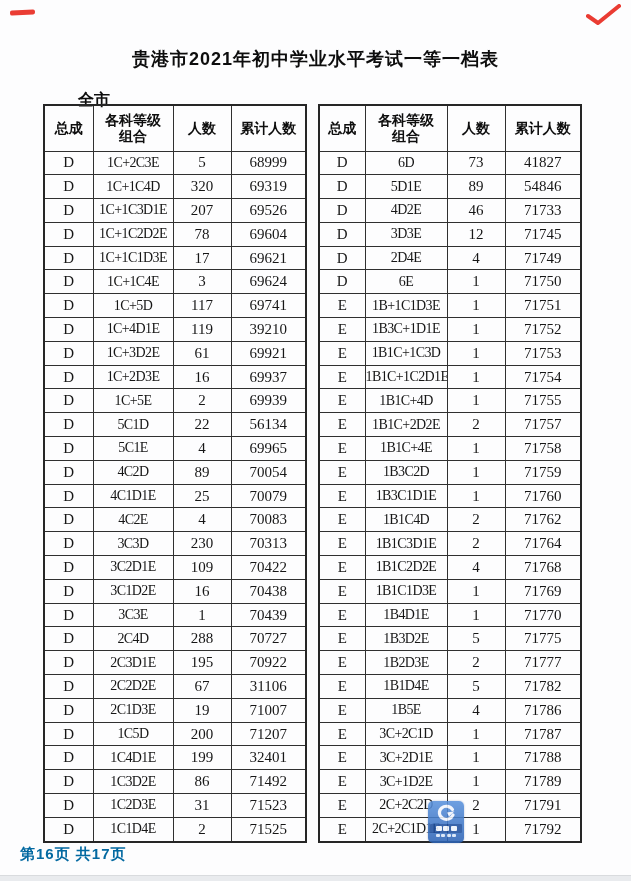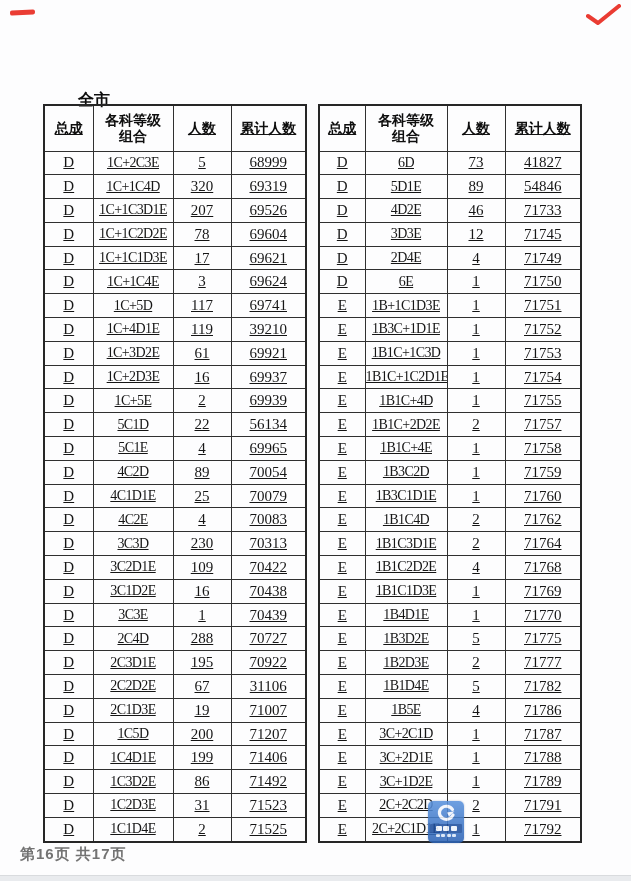--- a/index.html
+++ b/index.html
@@ -15,40 +15,39 @@
     color:#0d0d0d; font-family:"Liberation Sans","DejaVu Sans",sans-serif;
   }
   .region-label {
     position:absolute; left:78px; top:90px; font-size:16px; font-weight:bold;
     color:#0d0d0d; font-family:"Liberation Sans","DejaVu Sans",sans-serif;
   }
   table.grade-table {
     position:absolute; top:104px; height:739px; width:262px;
     border-collapse:collapse; table-layout:fixed;
     border:2px solid #262626;
-    text-decoration:underline;
   }
   table.grade-table.left  { left:43px; }
   table.grade-table.right { left:318px; }
   .grade-table th, .grade-table td {
     border:1.5px solid #303030; text-align:center; vertical-align:middle;
     padding:0; overflow:hidden; white-space:nowrap;
   }
   .grade-table thead tr { height:46px; }
   .grade-table th {
     font-size:14px; font-weight:bold; color:#0e0e0e; white-space:normal;
     line-height:1.15;
     font-family:"Liberation Sans","DejaVu Sans",sans-serif;
   }
   .combo-head-wrap { display:inline-block; max-width:62px; }
   .grade-table td { font-size:15px; color:#161616; }
   .grade-table td:nth-child(2) { font-size:14px; letter-spacing:-0.6px; }
   .footer-left {
     position:absolute; left:20px; top:845px; font-size:15px; font-weight:600;
-    color:#737373; letter-spacing:1px;
+    color:#0369a1; letter-spacing:1px;
     font-family:"Liberation Sans","DejaVu Sans",sans-serif;
   }
   .footer-right {
     position:absolute; right:5px; top:846px; font-size:17px; font-weight:bold;
     color:#3e3e3e; letter-spacing:1px;
     font-family:"Liberation Sans","DejaVu Sans",sans-serif;
     margin-top:29px;
   }
   .red-dash {
     position:absolute; left:10px; top:10px; width:25px; height:5px;
@@ -84,20 +83,21 @@
 </head>
 <body>
 
 <div class="page">
 
   <div class="red-dash"></div>
   <svg class="red-check" width="38" height="24" viewBox="0 0 38 24">
     <path d="M3 13 L13 20 L34 3" fill="none" stroke="#e8281e" stroke-width="4" stroke-linecap="round" stroke-linejoin="round"></path>
   </svg>
 
+  <h1 class="title">贵港市2021年初中学业水平考试一等一档表</h1>
   <div class="region-label">全市</div>
 
   <table class="grade-table left">
     <colgroup>
       <col style="width:49px">
         <col style="width:80px">
         <col style="width:58px">
         <col style="width:75px">
     </colgroup>
     <thead>
@@ -256,21 +256,21 @@
         <tr>
           <td>D</td>
           <td>1C5D</td>
           <td>200</td>
           <td>71207</td>
         </tr>
         <tr>
           <td>D</td>
           <td>1C4D1E</td>
           <td>199</td>
-          <td>71406</td>
+          <td>32401</td>
         </tr>
         <tr>
           <td>D</td>
           <td>1C3D2E</td>
           <td>86</td>
           <td>71492</td>
         </tr>
         <tr>
           <td>D</td>
           <td>1C2D3E</td>

